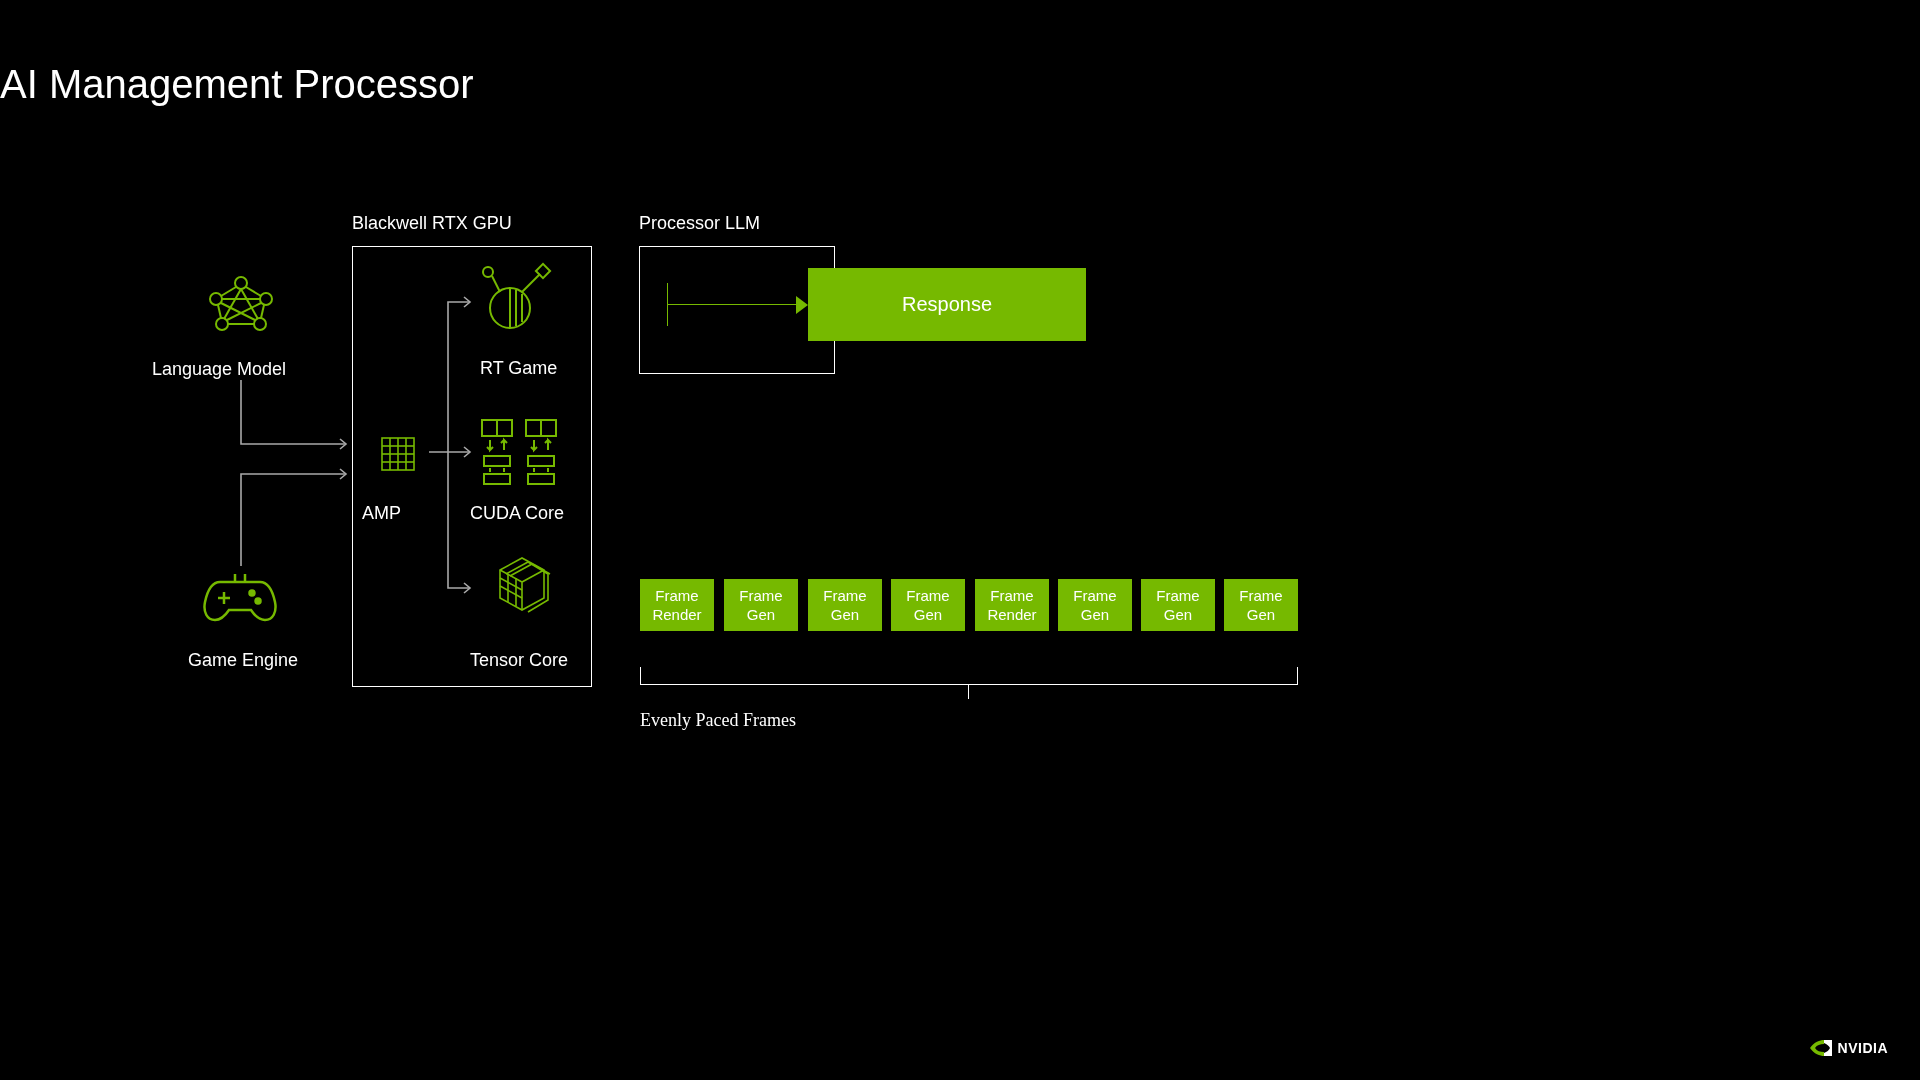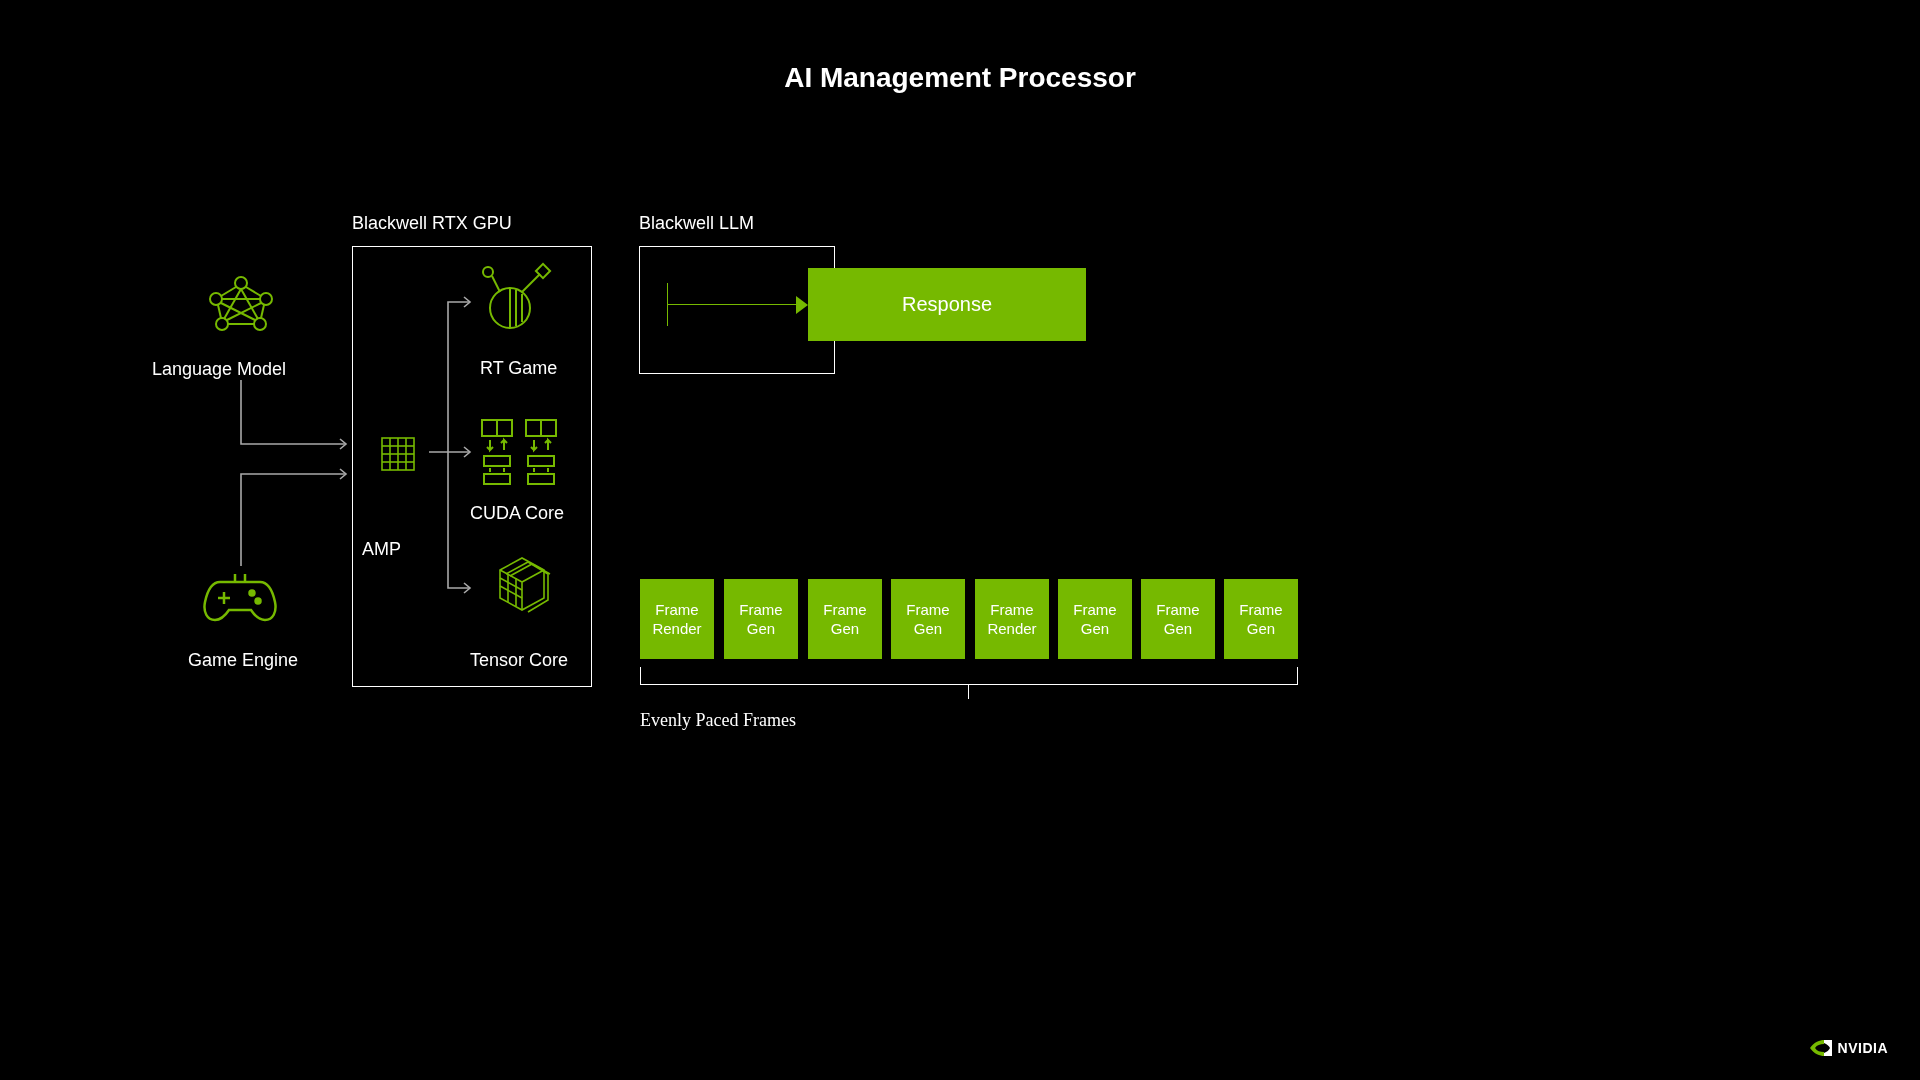--- a/index.html
+++ b/index.html
@@ -10,23 +10,22 @@
     font-family: -apple-system, BlinkMacSystemFont, "Segoe UI", Arial, sans-serif;
     color: #ffffff;
     position: relative;
     overflow: hidden;
   }
   .title {
     position: absolute;
     top: 62px;
     left: 0;
     width: 100%;
-    text-align: center;
-    font-size: 28px;
-    font-weight: 700;
+    font-size: 40px;
+    font-weight: 400;
   }
   .label {
     position: absolute;
     font-size: 18px;
     color: #ffffff;
     white-space: nowrap;
   }
   .gpu-box {
     position: absolute;
     left: 352px;
@@ -56,21 +55,21 @@
     background: #76b900;
     display: flex;
     align-items: center;
     justify-content: center;
     font-size: 20px;
   }
   .frame-box {
     position: absolute;
     top: 579px;
     width: 74px;
-    height: 80px;
+    height: 52px;
     background: #76b900;
     display: flex;
     align-items: center;
     justify-content: center;
     text-align: center;
     font-size: 15px;
     line-height: 1.3;
   }
   .bracket {
     position: absolute;
@@ -137,21 +136,21 @@
   <g fill="none" stroke="#76b900" stroke-width="1.6">
     <rect x="4" y="4" width="32" height="32"></rect>
     <line x1="12" y1="4" x2="12" y2="36"></line>
       <line x1="20" y1="4" x2="20" y2="36"></line>
       <line x1="28" y1="4" x2="28" y2="36"></line>
     <line x1="4" y1="12" x2="36" y2="12"></line>
       <line x1="4" y1="20" x2="36" y2="20"></line>
       <line x1="4" y1="28" x2="36" y2="28"></line>
   </g>
 </svg>
-<div class="label" style="left:362px; top:503px; width:70px;margin-top:36px;">AMP</div>
+<div class="label" style="left:362px; top:503px; width:70px;">AMP</div>
 
 <svg class="icon" style="left:480px; top:260px;" width="76" height="76" viewBox="0 0 76 76">
   <g fill="none" stroke="#76b900" stroke-width="2">
     <circle cx="30" cy="48" r="20"></circle>
     <line x1="30" y1="28" x2="30" y2="68"></line>
       <line x1="36" y1="30" x2="36" y2="66"></line>
       <line x1="42" y1="34" x2="42" y2="62"></line>
     <circle cx="8" cy="12" r="5"></circle>
     <line x1="12" y1="16" x2="20" y2="32"></line>
     <line x1="42" y1="32" x2="60" y2="14"></line>
@@ -209,21 +208,21 @@
   <g fill="none" stroke="#a9a9a9" stroke-width="1.6">
     <path d="M5 162 H46"></path>
       <path d="M40 157 L46 162 L40 167"></path>
     <path d="M24 162 V12 H46"></path>
       <path d="M40 7 L46 12 L40 17"></path>
     <path d="M24 162 V298 H46"></path>
       <path d="M40 293 L46 298 L40 303"></path>
   </g>
 </svg>
 
-<div class="label" style="left:639px; top:213px; width:196px;">Blackwell LLM</div>
+<div class="label" style="left:639px; top:213px; width:196px;">Processor LLM</div>
 <div class="llm-box"></div>
 
 <div class="arrow-line" style="left:667px; top:304px; width:135px; height:1.4px;"></div>
 <div class="arrow-line" style="left:667px; top:283px; width:1.4px; height:43px;"></div>
 <svg class="icon" style="left:796px; top:296px;" width="14" height="18" viewBox="0 0 14 18">
   <polygon points="0,0 12,9 0,18" fill="#76b900"></polygon>
 </svg>
 <div class="response-bar">Response</div>
 
 <div class="frame-box" style="left:640px;">Frame<br>Render</div>

